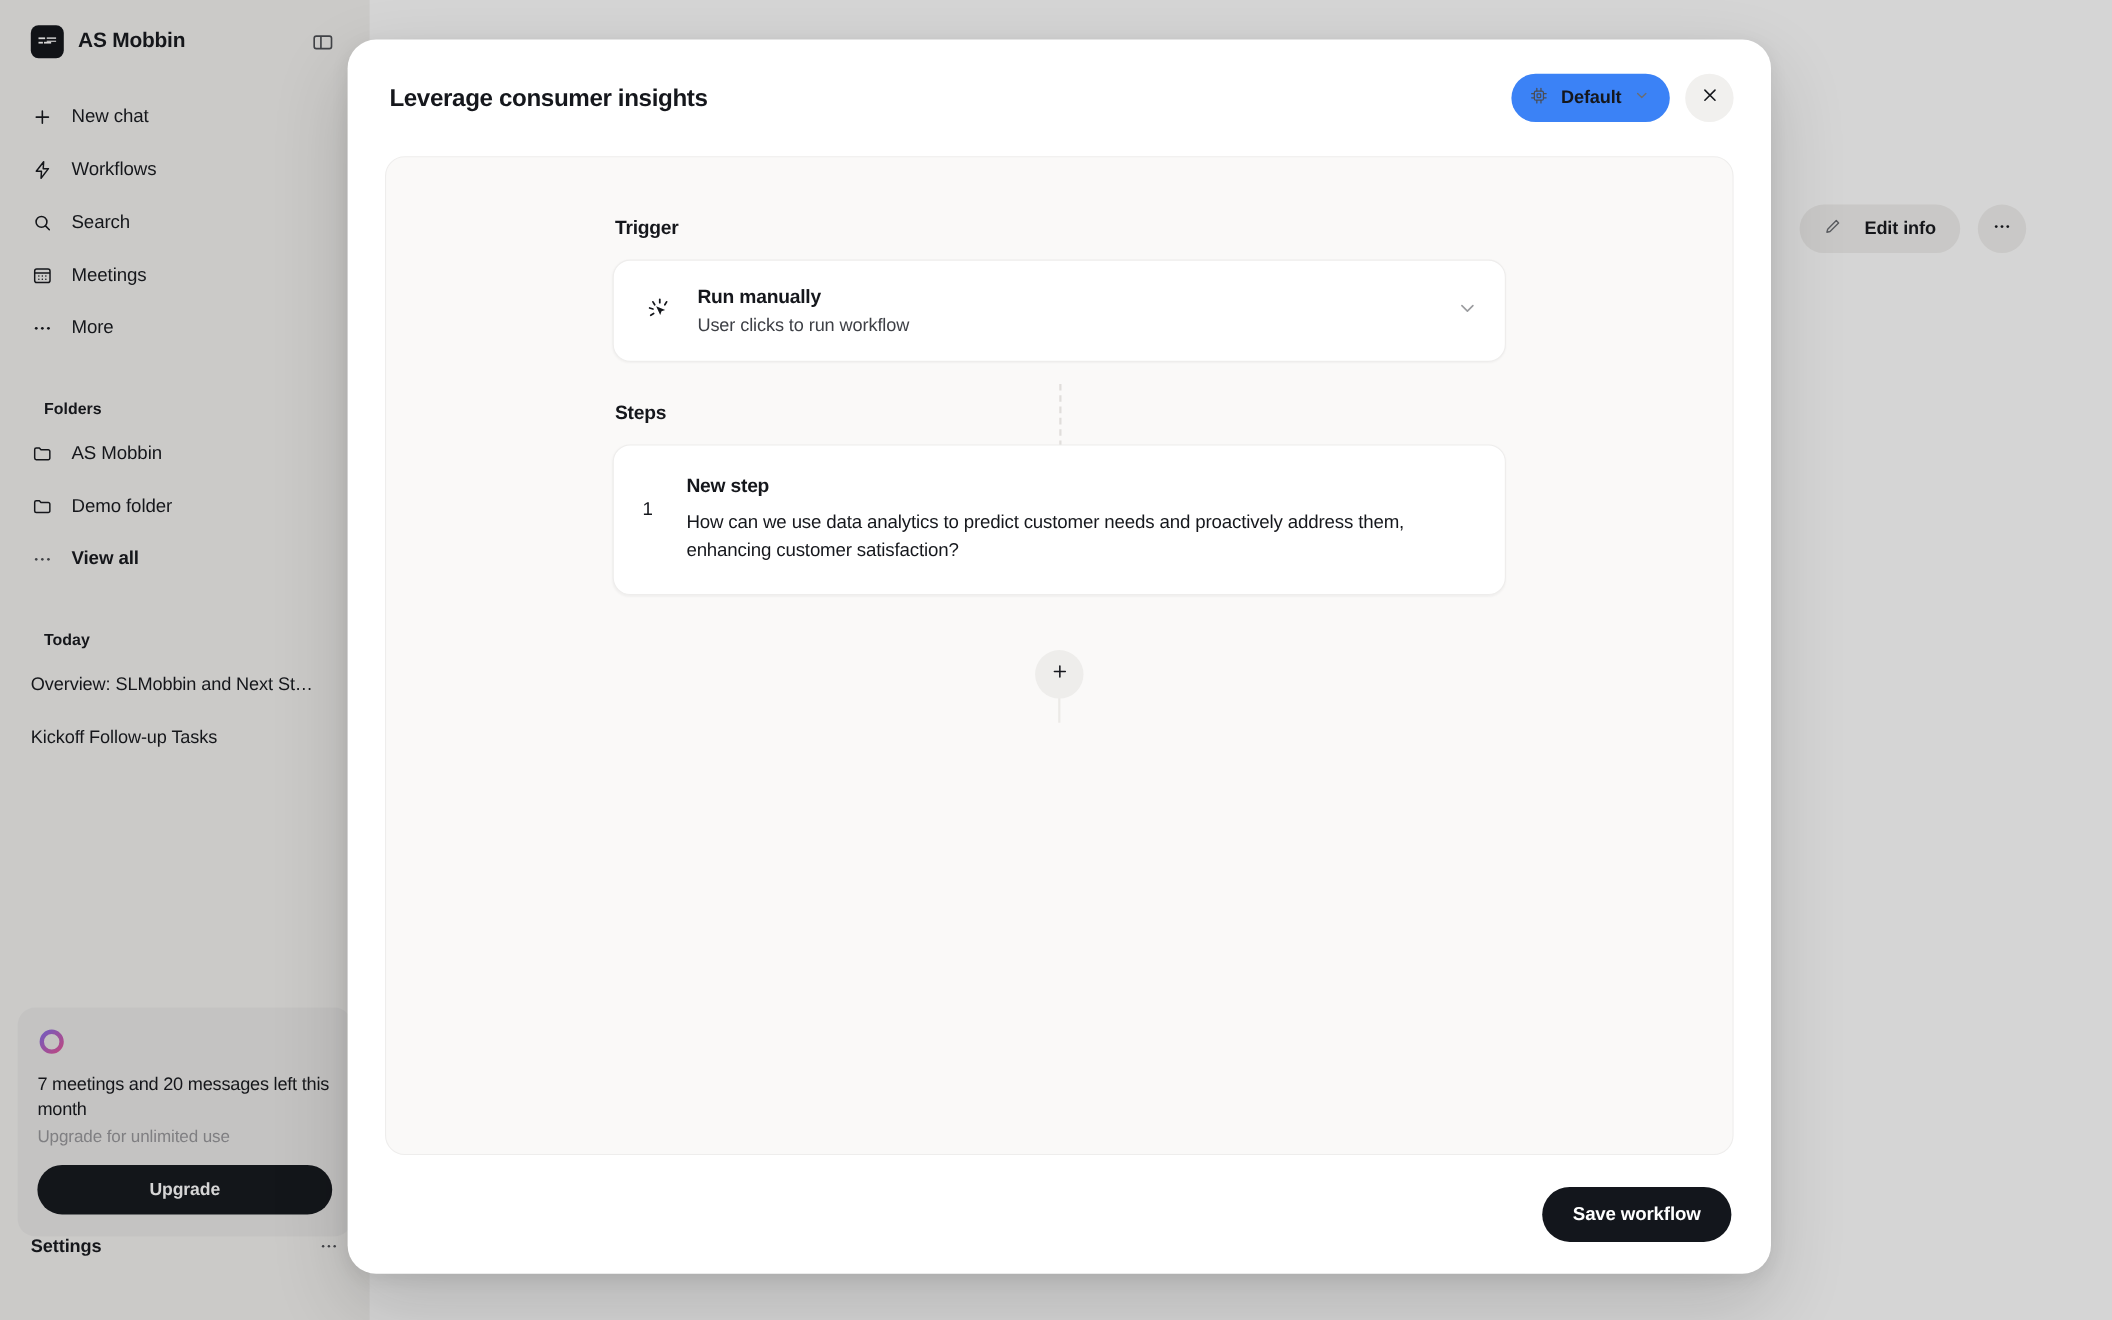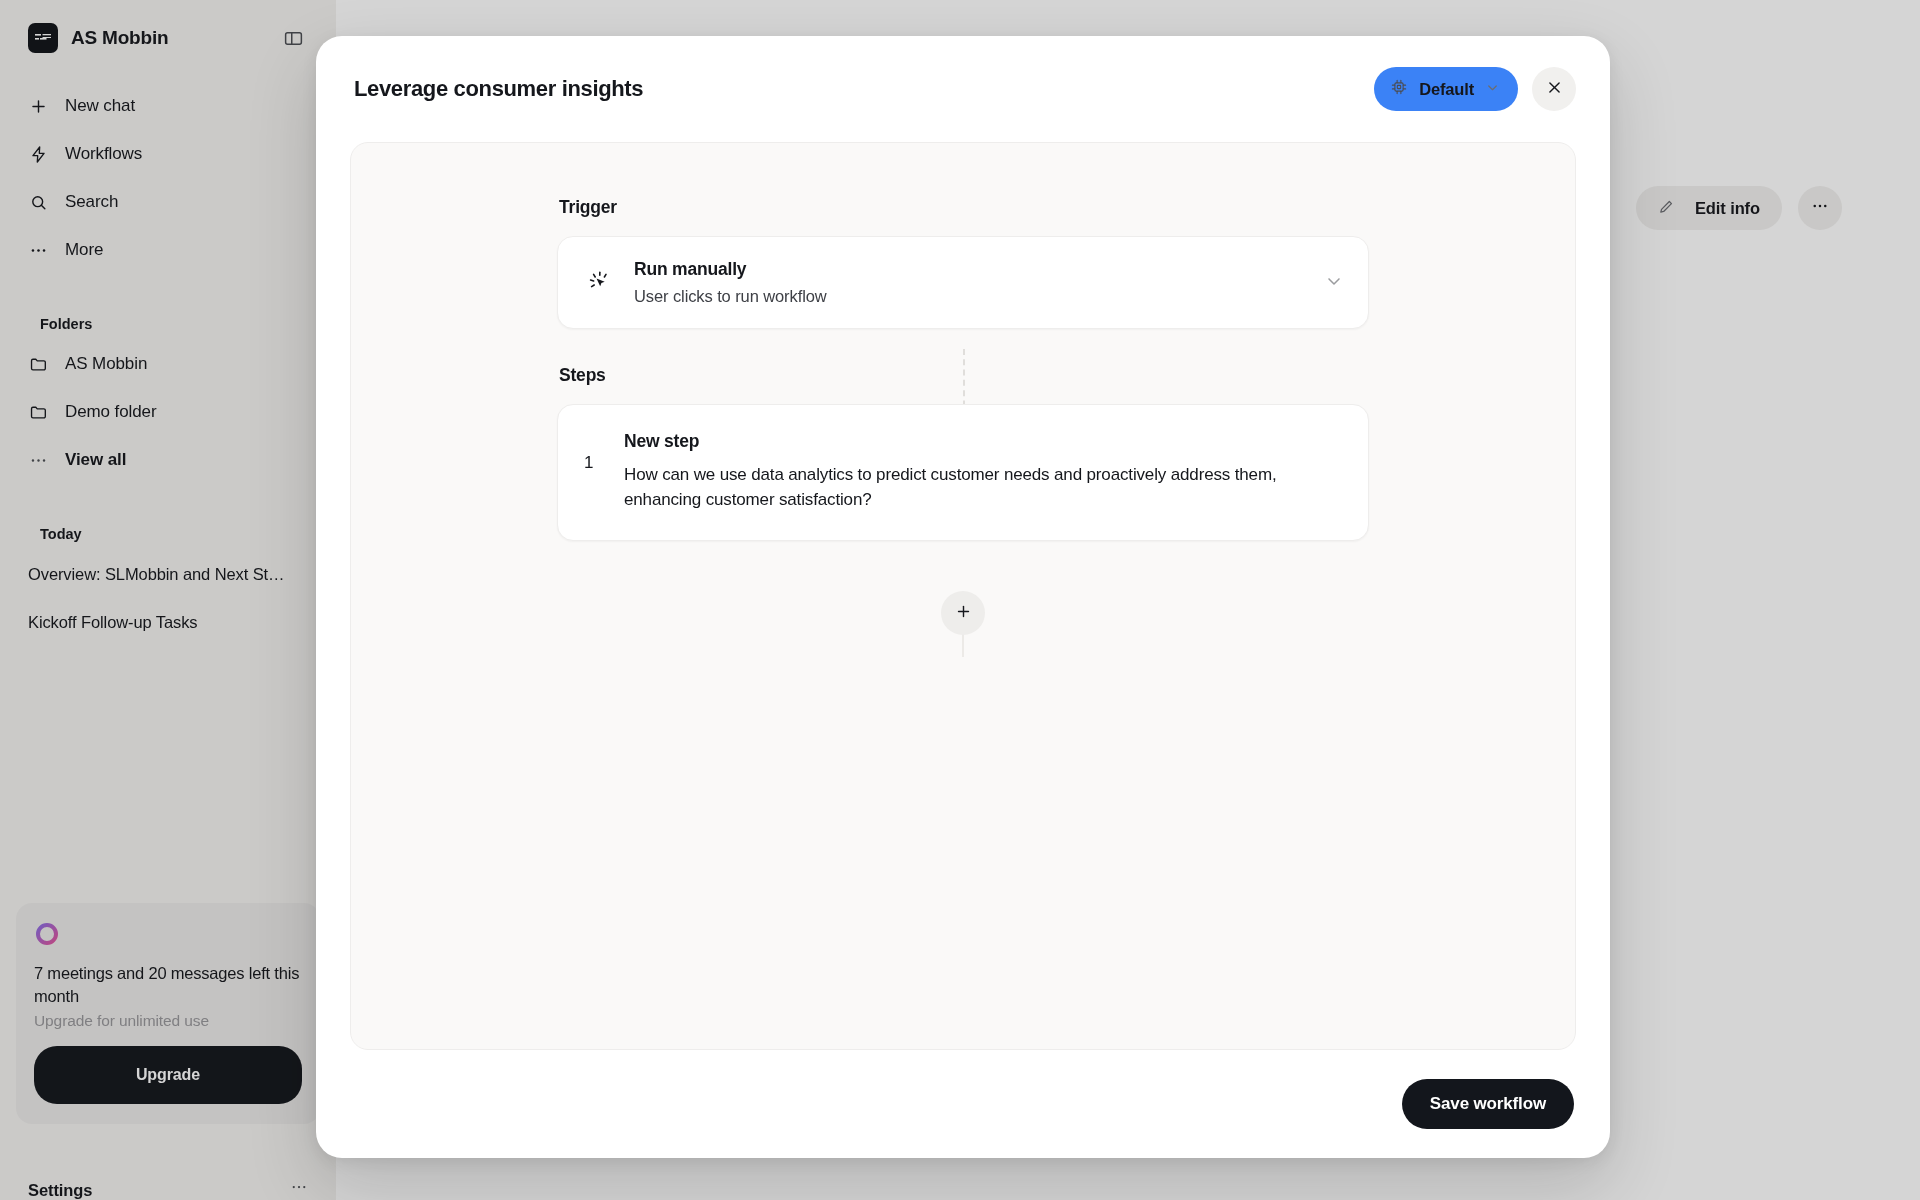--- a/index.html
+++ b/index.html
@@ -83,28 +83,28 @@
   .upsell-ring { width: 26px; height: 26px; margin-bottom: 15px; }
   .upsell-title {
     font-size: 16.5px; font-weight: 400; color: #15171c;
     line-height: 1.35; letter-spacing: -0.2px;
   }
   .upsell-sub {
     font-size: 15.5px; color: #97969a; margin-top: 5px;
     letter-spacing: -0.1px;
   }
   .upsell-btn {
-    margin-top: 16px; width: 100%; height: 58px;
+    margin-top: 16px; width: 100%; height: 45px;
     border-radius: 23px; background: #13161c; color: #ffffff;
     border: none; font-size: 16px; font-weight: 700;
     font-family: inherit; cursor: pointer; letter-spacing: -0.1px;
   }
 
   .sb-foot {
-    display: flex; align-items: flex-end;
+    display: flex; align-items: flex-start;
     height: 76px; padding: 0 28px;
   }
   .sb-foot .lbl { font-size: 16.5px; font-weight: 700; color: #15171c; letter-spacing: -0.1px;}
   .sb-foot .dots { margin-left: auto; cursor: pointer; color: #4b4d52; }
 
   
   .bg-page {
     position: absolute; left: 336px; top: 0;
     width: 1584px; height: 1200px; background: #ffffff;
   }
@@ -312,20 +312,35 @@
       <div class="nav-item">
         <span class="ic">
           <svg width="19" height="19" viewBox="0 0 24 24" fill="none" stroke="#15171c" stroke-width="1.8" stroke-linecap="round">
             <circle cx="11" cy="11" r="6.2"></circle>
               <line x1="15.6" y1="15.6" x2="20" y2="20"></line>
           </svg>
         </span>
         <span class="lbl">Search</span>
       </div>
 
+      <div class="nav-item">
+        <span class="ic">
+          <svg width="19" height="19" viewBox="0 0 24 24" fill="none" stroke="#15171c" stroke-width="1.7">
+            <rect x="3.2" y="4.6" width="17.6" height="15.4" rx="2.4"></rect>
+            <line x1="3.2" y1="9" x2="20.8" y2="9"></line>
+            <circle cx="8" cy="12.6" r="0.9" fill="#15171c" stroke="none"></circle>
+            <circle cx="12" cy="12.6" r="0.9" fill="#15171c" stroke="none"></circle>
+            <circle cx="16" cy="12.6" r="0.9" fill="#15171c" stroke="none"></circle>
+            <circle cx="8" cy="16.3" r="0.9" fill="#15171c" stroke="none"></circle>
+            <circle cx="12" cy="16.3" r="0.9" fill="#15171c" stroke="none"></circle>
+            <circle cx="16" cy="16.3" r="0.9" fill="#15171c" stroke="none"></circle>
+          </svg>
+        </span>
+        <span class="lbl">Meetings</span>
+      </div>
 
       <div class="nav-item">
         <span class="ic">
           <svg width="19" height="19" viewBox="0 0 24 24" fill="#15171c">
             <circle cx="5" cy="12" r="1.6"></circle>
               <circle cx="12" cy="12" r="1.6"></circle>
               <circle cx="19" cy="12" r="1.6"></circle>
           </svg>
         </span>
         <span class="lbl">More</span>

